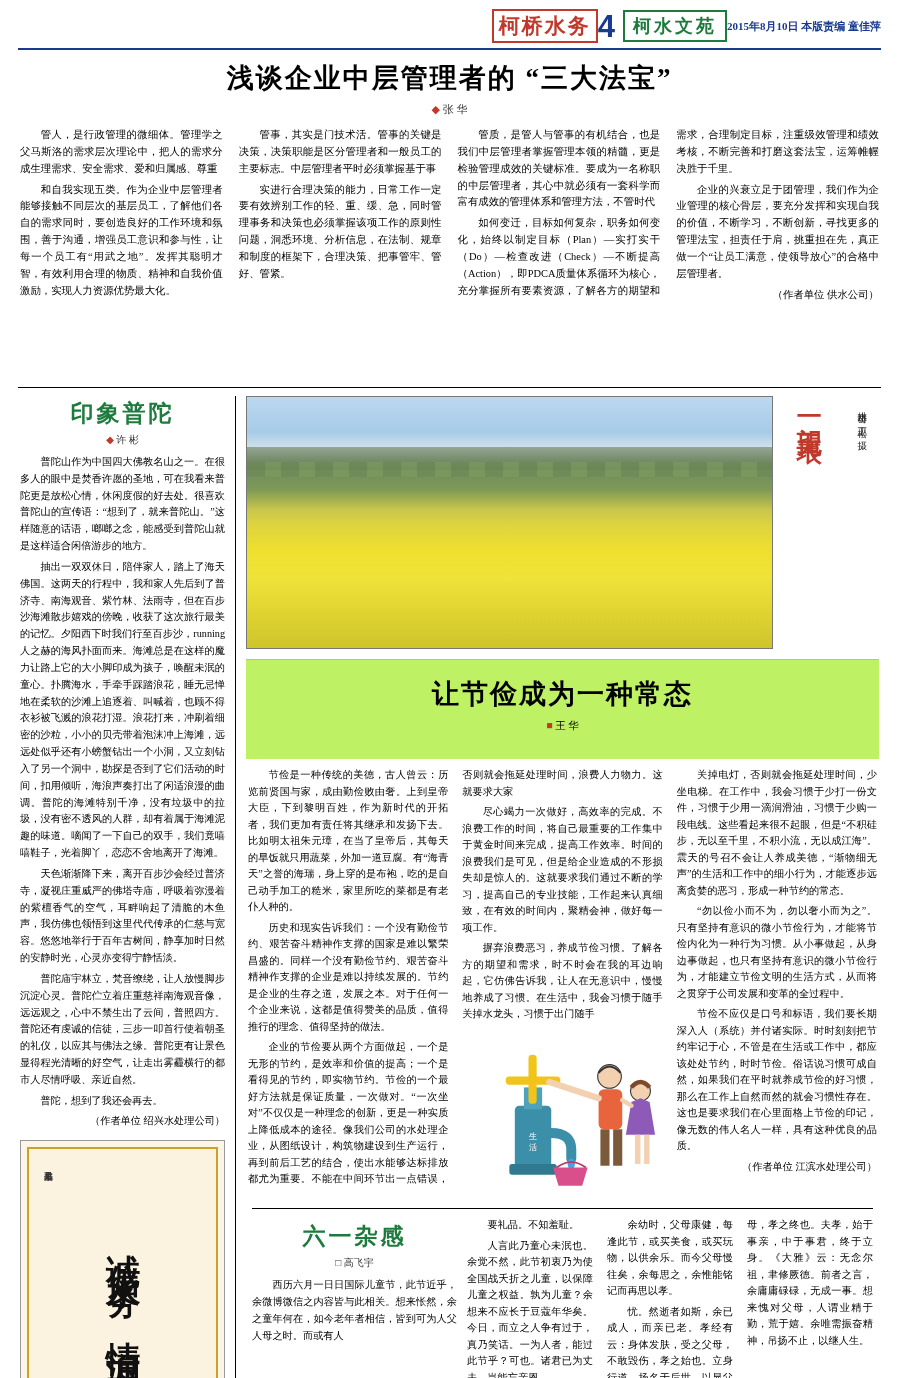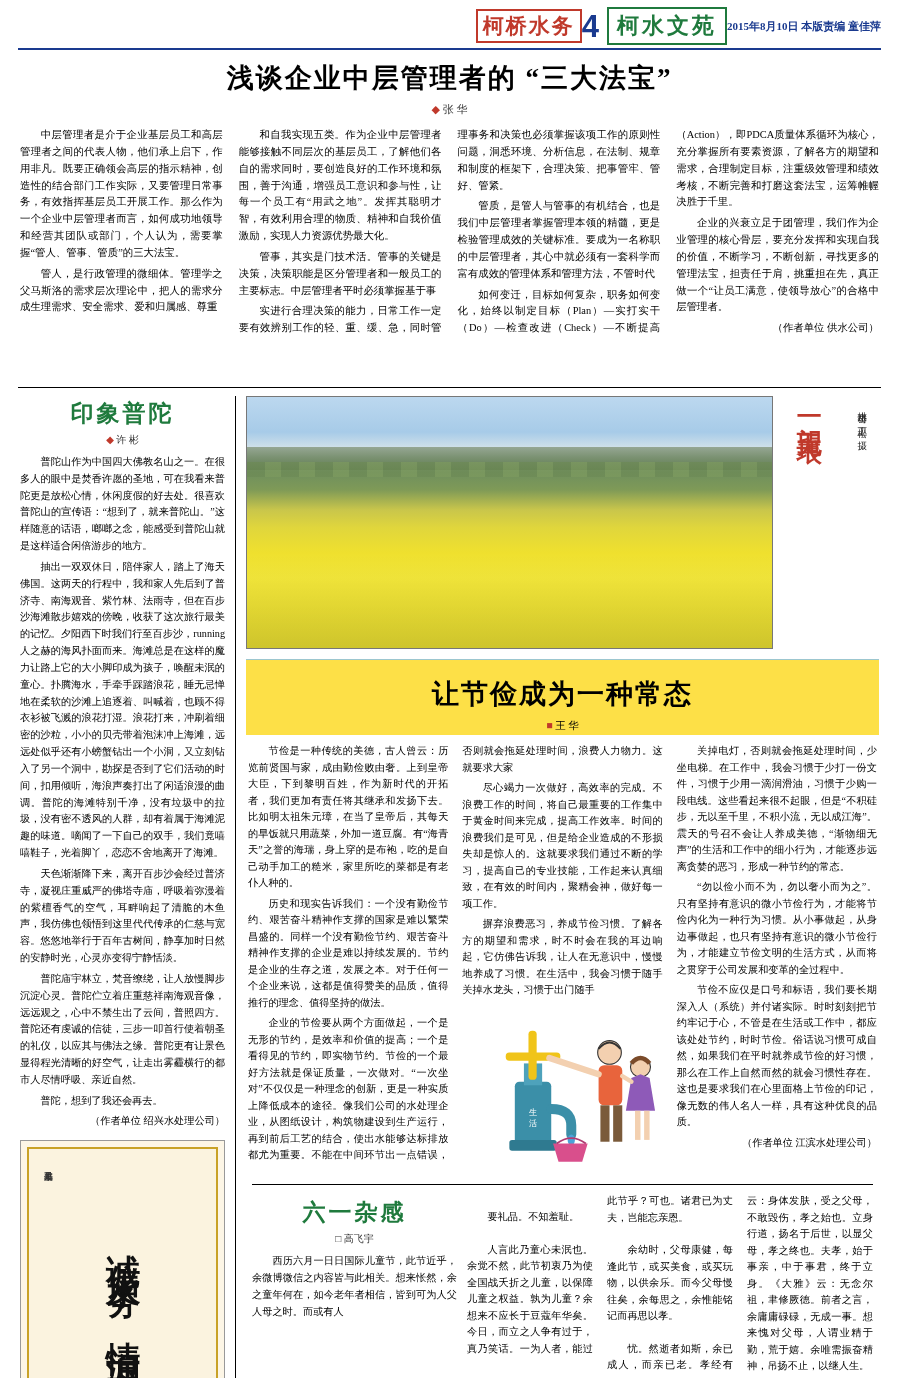--- a/index.html
+++ b/index.html
@@ -20,21 +20,21 @@
     display: flex; align-items: center; justify-content: flex-end;
     padding: 8px 4px 4px 4px; height: 48px;
   }
   .mh-logo {
     color: #c0392b; font-weight: bold; font-size: 21px; letter-spacing: 2px;
     border: 2px solid #c0392b; padding: 1px 5px; font-family: "Liberation Serif", serif;
   }
   .mh-center { display: flex; align-items: center; gap: 8px; }
   .mh-pagenum { font-size: 31px; font-weight: bold; color: #1a3a8f; line-height: 1; font-family: "Liberation Sans", sans-serif; }
   .mh-section {
-    color: #1f7a3d; font-size: 22px; font-weight: bold; letter-spacing: 3px;
+    color: #1f7a3d; font-size: 18px; font-weight: bold; letter-spacing: 3px;
     border: 2px solid #1f7a3d; padding: 2px 8px;
   }
   .mh-right { font-size: 11px; color: #1a3a8f; font-weight: bold; white-space: nowrap; }
   .mh-rule { border-top: 2px solid #1a3a8f; margin: 0 4px 10px 4px; }
 
   
   .top-article { padding: 0 6px; }
   .headline {
     text-align: center; font-size: 27px; font-weight: bold; letter-spacing: 2px;
     color: #000; margin: 6px 0 6px 0; font-family: Liberation Serif, serif;
@@ -99,21 +99,21 @@
   .v-title {
     writing-mode: vertical-rl; text-orientation: upright;
     font-size: 25px; font-weight: bold; color: #c0392b; letter-spacing: 6px;
     line-height: 1.1;
   }
   .photo-credit-box { width: 34px; flex: 0 0 34px; display:flex; align-items:flex-start; justify-content:center; padding-top: 8px;}
   .v-credit { writing-mode: vertical-rl; text-orientation: upright; font-size: 9.5px; color:#222; letter-spacing:1px; line-height:1.5;}
 
   
   .band {
-    background: #fde047; margin-top: 10px; padding: 16px 0 2px 0; text-align: center;
+    background: #bef264; margin-top: 10px; padding: 16px 0 26px 0; text-align: center;
     border-top: 1px solid #9cc6cf;
   }
   .band h2 { margin: 0; font-size: 27px; font-weight: bold; letter-spacing: 2px; }
   .band .bl { font-size: 10.5px; margin-top: 7px; }
   .band .bl .sq { color: #c0392b; }
 
   .cols3 { column-count: 3; column-gap: 14px; font-size: 10.2px; line-height: 1.62; text-align: justify; padding: 8px 2px 0 2px; }
   .cols3 p { margin: 0 0 4px 0; text-indent: 2em; }
 
   
@@ -124,21 +124,21 @@
   .scroll-inner { border: 2px solid #c9a227; height: 100%; background: #fbf3df; position: relative; display:flex; align-items:center; justify-content:center; }
   .calli { writing-mode: vertical-rl; text-orientation: upright; font-size: 34px; font-weight: bold; color:#111; letter-spacing: 10px; line-height: 1.25; }
   .calli-left { position:absolute; left: 12px; top: 16px; writing-mode: vertical-rl; text-orientation: upright; font-size: 9px; color:#333; line-height:1.6;}
 
   
   .bottom { display:flex; gap:10px; padding: 8px 6px 0 6px; }
   .bottom-left { width: 205px; flex: 0 0 205px; }
   .bottom-right { flex: 1 1 auto; }
   .sec-title-green2 { font-size: 23px; font-weight: bold; color: #1f7a3d; letter-spacing: 3px; text-align:center; margin: 4px 0 4px 0;}
   .cols3b { column-count: 3; column-gap: 14px; font-size: 10.2px; line-height: 1.62; text-align: justify; }
-  .cols3b p { margin: 16px 0 4px 0; text-indent: 2em; }
+  .cols3b p { margin: 0 0 4px 0; text-indent: 2em; }
   .hrule2 { border-top: 1px solid #000; margin: 6px 6px 0 6px; }
 </style>
 </head>
 <body>
 
 <div class="page">
 
   <div class="masthead">
     <div class="mh-logo">柯桥水务</div>
     <div class="mh-center">
@@ -148,21 +148,20 @@
     <div class="mh-right">2015年8月10日  本版责编  童佳萍</div>
   </div>
   <div class="mh-rule"></div>
 
   <div class="top-article">
     <div class="headline">浅谈企业中层管理者的 “三大法宝”</div>
     <div class="byline">
       <span class="dia">◆</span><span>张 华</span>
     </div>
     <div class="cols4">
-      <p>中层管理者是介于企业基层员工和高层管理者之间的代表人物，他们承上启下，作用非凡。既要正确领会高层的指示精神，创造性的结合部门工作实际，又要管理日常事务，有效指挥基层员工开展工作。那么作为一个企业中层管理者而言，如何成功地领导和经营其团队或部门，个人认为，需要掌握“管人、管事、管质”的三大法宝。</p>
       <p>管人，是行政管理的微细体。管理学之父马斯洛的需求层次理论中，把人的需求分成生理需求、安全需求、爱和归属感、尊重</p>
       <p>和自我实现五类。作为企业中层管理者能够接触不同层次的基层员工，了解他们各自的需求同时，要创造良好的工作环境和氛围，善于沟通，增强员工意识和参与性，让每一个员工有“用武之地”。发挥其聪明才智，有效利用合理的物质、精神和自我价值激励，实现人力资源优势最大化。</p>
       <p>管事，其实是门技术活。管事的关键是决策，决策职能是区分管理者和一般员工的主要标志。中层管理者平时必须掌握基于事</p>
       <p>实进行合理决策的能力，日常工作一定要有效辨别工作的轻、重、缓、急，同时管理事务和决策也必须掌握该项工作的原则性问题，洞悉环境、分析信息，在法制、规章和制度的框架下，合理决策、把事管牢、管好、管紧。</p>
       <p>管质，是管人与管事的有机结合，也是我们中层管理者掌握管理本领的精髓，更是检验管理成效的关键标准。要成为一名称职的中层管理者，其心中就必须有一套科学而富有成效的管理体系和管理方法，不管时代</p>
       <p>如何变迁，目标如何复杂，职务如何变化，始终以制定目标（Plan）—实打实干（Do）—检查改进（Check）—不断提高（Action），即PDCA质量体系循环为核心，充分掌握所有要素资源，了解各方的期望和需求，合理制定目标，注重级效管理和绩效考核，不断完善和打磨这套法宝，运筹帷幄  决胜于千里。</p>
       <p>企业的兴衰立足于团管理，我们作为企业管理的核心骨层，要充分发挥和实现自我的价值，不断学习，不断创新，寻找更多的管理法宝，担责任于肩，挑重担在先，真正做一个“让员工满意，使领导放心”的合格中层管理者。</p>
       <p class="sig">（作者单位  供水公司）</p>
     </div>
   </div>

